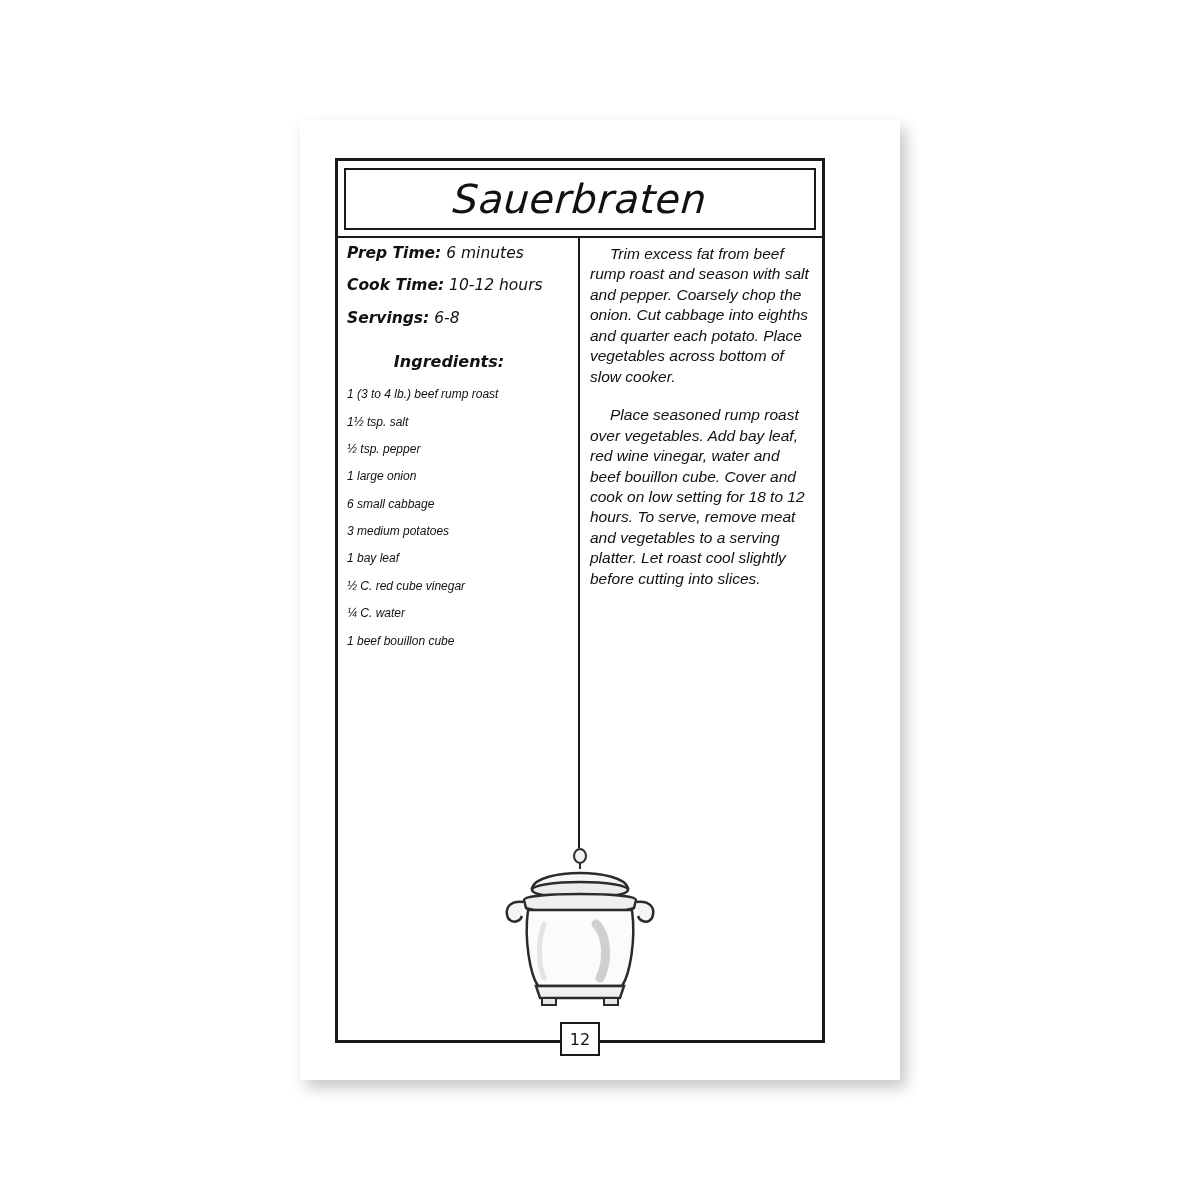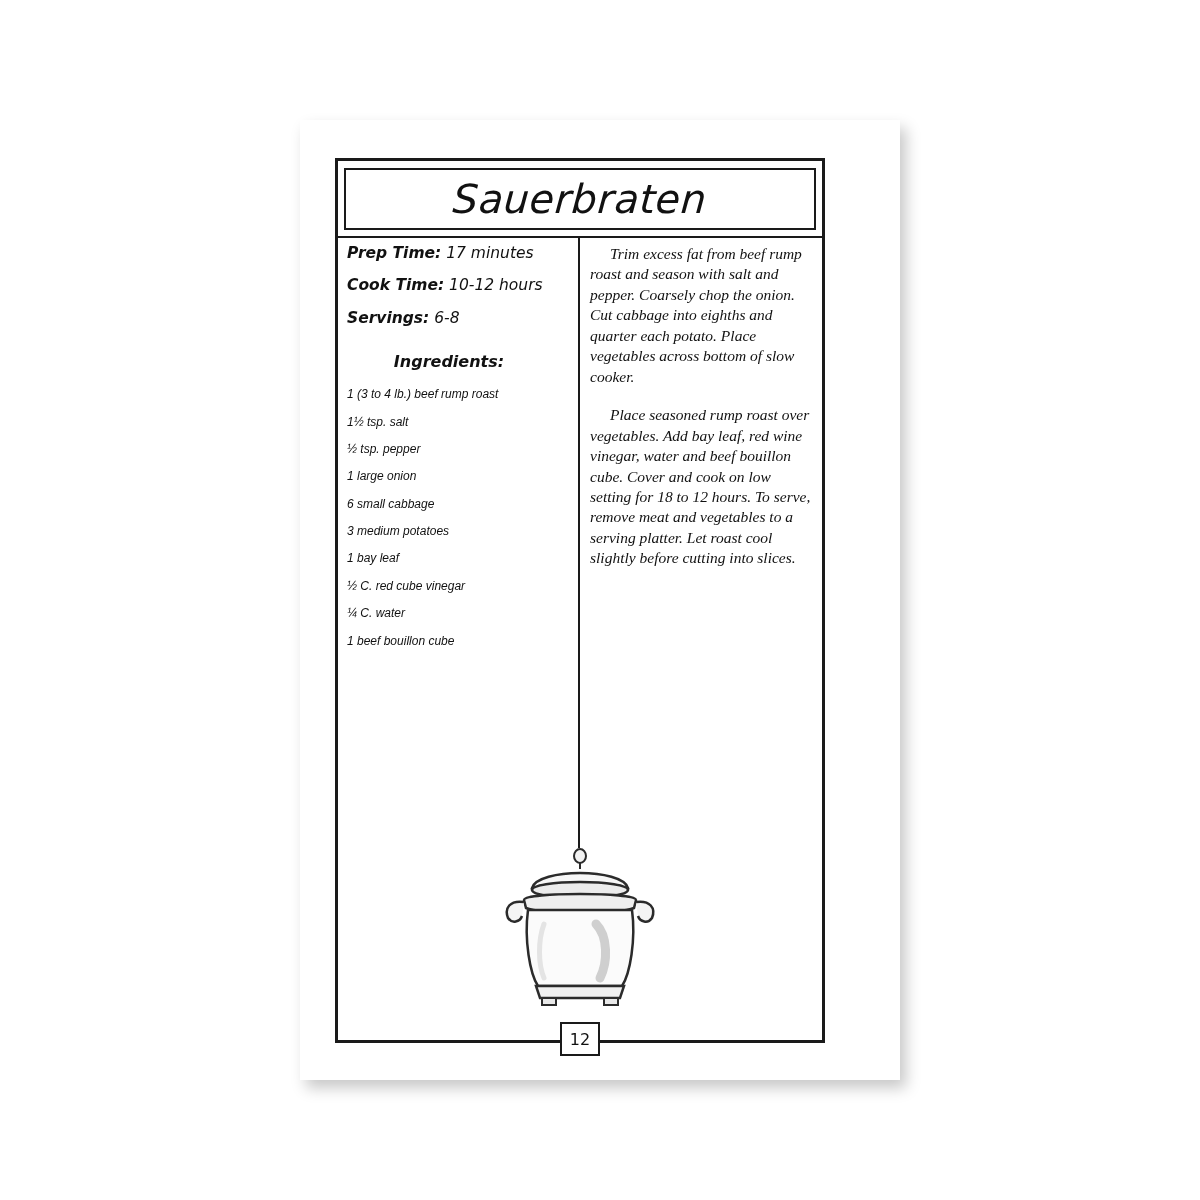--- a/index.html
+++ b/index.html
@@ -134,21 +134,21 @@
 
   
   .right-col {
     position: absolute;
     left: 590px;
     top: 244px;
     width: 222px;
     color: #111111;
   }
   .para {
-    font-family: Liberation Serif, serif;
+    font-family: Liberation Sans, sans-serif;
     font-size: 15.5px;
     font-style: italic;
     line-height: 1.32;
     text-indent: 20px;
     margin: 0 0 18px 0;
     text-align: left;
   }
 
   
   .illustration {
@@ -192,21 +192,21 @@
     <div class="title-text">Sauerbraten</div>
   </div>
 
   <div class="title-rule"></div>
   <div class="col-divider"></div>
 
   <div class="left-col">
 
     <div class="meta-line">
       <span class="meta-label">Prep Time:</span>
-      <span class="meta-value">17 minutes</span>
+      <span class="meta-value">6 minutes</span>
     </div>
 
     <div class="meta-line">
       <span class="meta-label">Cook Time:</span>
       <span class="meta-value">10-12 hours</span>
     </div>
 
     <div class="meta-line">
       <span class="meta-label">Servings:</span>
       <span class="meta-value">6-8</span>

